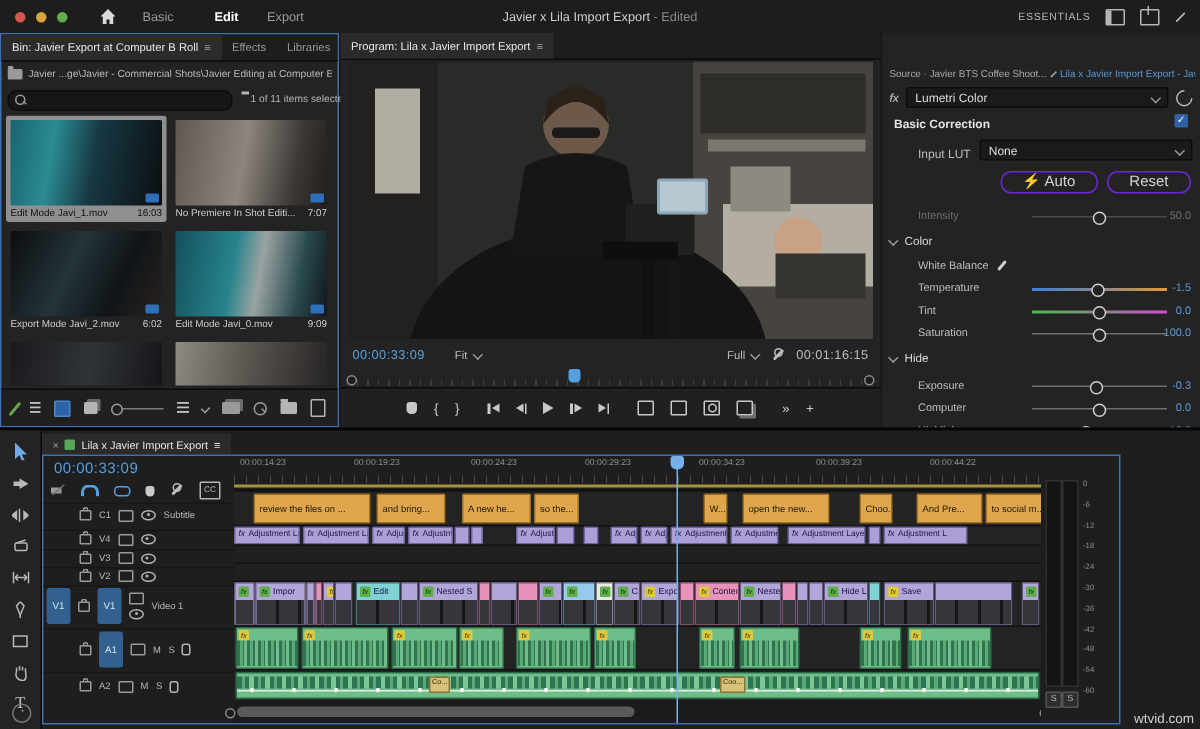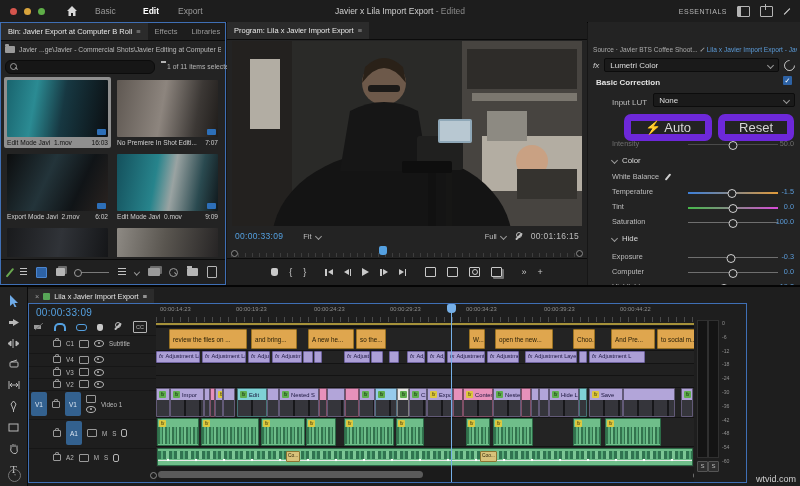--- a/index.html
+++ b/index.html
@@ -89,31 +89,31 @@
   #lum-seq{color:#5b9bd8;}
   #lum-fxrow{position:absolute;left:5px;top:36px;right:5px;height:14px;display:flex;align-items:center;gap:5px;}
   .fx-glyph{font-style:italic;color:#cfcfcf;font-size:8px;}
   #lum-effsel{flex:1;height:12px;background:#1a1a1a;border:1px solid #0c0c0c;border-radius:2px;display:flex;align-items:center;padding:0 5px;color:#ddd;justify-content:space-between;}
   .resetico{width:9px;height:9px;border:1.5px solid #bbb;border-radius:50%;border-top-color:transparent;position:relative;transform:rotate(45deg);}
   #lum-basic{position:absolute;left:8px;top:56px;color:#e4e4e4;font-size:8px;font-weight:bold;}
   #lum-check{position:absolute;right:8px;top:54px;width:9px;height:9px;background:#2d62a5;border-radius:1px;color:#fff;font-size:7px;line-height:9px;text-align:center;}
   #lum-lutrow{position:absolute;left:24px;top:72px;right:5px;height:13px;display:flex;align-items:flex-end;gap:6px;color:#bdbdbd;}
   #lum-lutsel{flex:1;height:12px;background:#1a1a1a;border:1px solid #0c0c0c;border-radius:2px;display:flex;align-items:center;justify-content:space-between;padding:0 5px;color:#ddd;}
   #lum-btns{position:absolute;right:6px;top:92px;display:flex;gap:6px;}
-  .pillbtn{height:13px;line-height:13px;padding:0 14px;border:7px solid #6d28d9;border-radius:7px;color:#d5d5d5;font-size:13px;}
+  .pillbtn{height:13px;line-height:13px;padding:0 14px;border:1px solid #6d28d9;border-radius:7px;color:#d5d5d5;font-size:10px;}
   .lum-row{position:absolute;left:0;width:212px;height:14px;}
   .lum-label{position:absolute;left:24px;top:3px;color:#bdbdbd;font-size:7.3px;white-space:nowrap;}
   .lum-track{position:absolute;left:100px;top:8px;width:90px;height:1px;background:#6f6f6f;}
   .lum-track.grad-temp{height:2px;background:linear-gradient(90deg,#3d7fd8,#888,#e09a3a);}
   .lum-track.grad-tint{height:2px;background:linear-gradient(90deg,#46b84a,#888,#d84ad8);}
   .lum-knob{position:absolute;top:-3px;width:7px;height:7px;border:1px solid #cfcfcf;border-radius:50%;background:#232323;transform:translateX(-50%);}
   .lum-val{position:absolute;right:6px;top:3px;color:#5b9bd8;font-size:7.3px;}
   .lum-row.dim .lum-label,.lum-row.dim .lum-val{color:#6f6f6f;}
   .lum-row.dim .lum-track{background:#4a4a4a;}
-  .sec-hdr{position:absolute;left:24px;color:#dadada;font-size:7.8px;display:flex;gap:5px;align-items:center;}
+  .sec-hdr{position:absolute;left:5px;color:#dadada;font-size:7.8px;display:flex;gap:5px;align-items:center;}
   .dropper{width:8px;height:8px;position:relative;}
   .dropper:before{content:"";position:absolute;left:3px;top:0;width:2px;height:8px;background:#cfcfcf;transform:rotate(40deg);border-radius:1px;}
   
   #tlpanel{position:absolute;left:0;top:285px;width:800px;height:201px;background:#1e1e1e;border-top:2px solid #050505;}
   #tools{position:absolute;left:0;top:0;width:28px;height:201px;background:#232323;border-right:1px solid #0b0b0b;display:flex;flex-direction:column;align-items:center;padding-top:8px;gap:9px;box-sizing:border-box;}
   .tool{width:12px;height:12px;display:flex;align-items:center;justify-content:center;color:#c3c3c3;font-size:9px;}
   #tl-main{position:absolute;left:28px;top:0;right:0;bottom:0;}
   #tl-tab{position:absolute;left:0;top:2px;height:14px;background:#2b2b2b;display:flex;align-items:center;gap:4px;padding:0 7px;font-size:7.3px;color:#e4e4e4;}
   #tl-tab .x{color:#9a9a9a;}
   .seq-ico{width:7px;height:7px;background:#57a557;border-radius:1px;}

